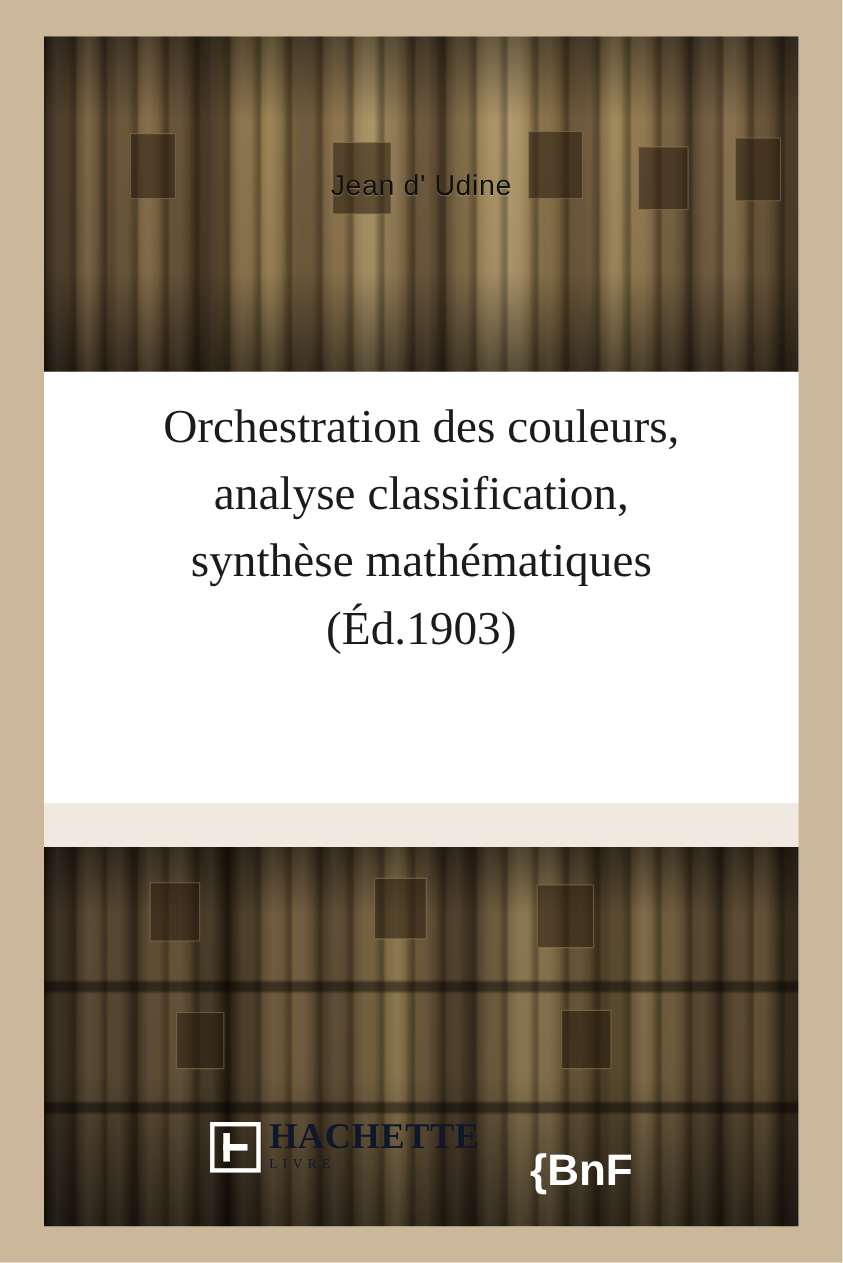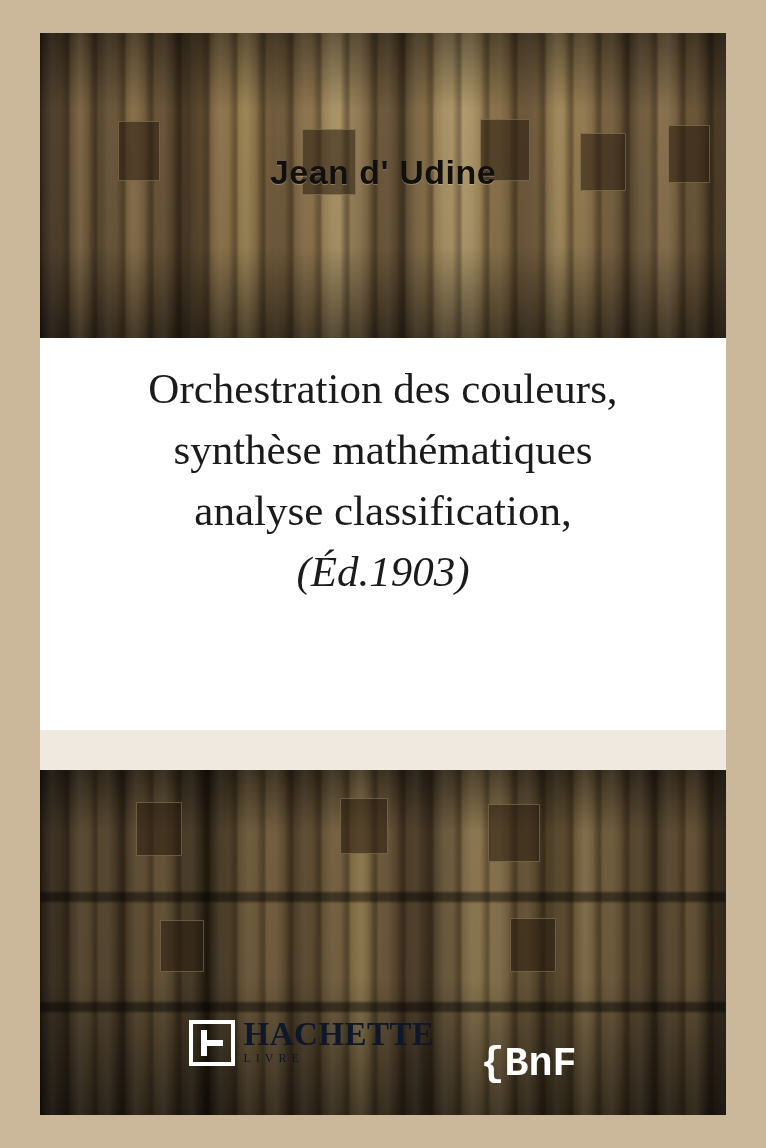--- a/index.html
+++ b/index.html
@@ -95,22 +95,22 @@
 
   
   .author {
     position: absolute;
     left: 0;
     top: 120px;
     width: 100%;
     text-align: center;
     color: #12100c;
     font-family: "Liberation Sans", sans-serif;
-    font-weight: bold;
-    font-size: 34px;
+    font-weight: normal;
+    font-size: 26px;
     letter-spacing: 0.5px;
     text-shadow: 0 1px 0 rgba(255,255,255,0.25);
   }
 
   
   .title-panel {
     position: absolute;
     left: 0;
     top: 305px;
     width: 100%;
@@ -125,21 +125,20 @@
     width: 92%;
     text-align: center;
     color: #1b1b1b;
     font-family: "Liberation Serif", serif;
     font-size: 43px;
     line-height: 1.42;
     font-weight: normal;
   }
   .title-year {
     white-space: nowrap;
-    font-style: italic;
   }
 
   
   .logos {
     position: absolute;
     left: 0;
     bottom: 28px;
     width: 100%;
     display: flex;
     align-items: center;
@@ -182,21 +181,21 @@
     letter-spacing: 0.5px;
     line-height: 1;
   }
   .hachette-sub {
     font-size: 12px;
     letter-spacing: 5px;
     line-height: 1.3;
   }
   .bnf {
     color: #ffffff;
-    font-family: Liberation Mono, monospace;
+    font-family: Liberation Sans, sans-serif;
     font-size: 40px;
     font-weight: bold;
     letter-spacing: 0px;
     margin-top: 44px;
   }
 </style>
 </head>
 <body>
 
 <div class="page">
@@ -208,22 +207,22 @@
       <div class="spine-label" style="left:262px; top:96px; width:52px; height:64px;"></div>
       <div class="spine-label" style="left:440px; top:86px; width:48px; height:60px;"></div>
       <div class="spine-label" style="left:540px; top:100px; width:44px; height:56px;"></div>
       <div class="spine-label" style="left:628px; top:92px; width:40px; height:56px;"></div>
       <div class="author">Jean d' Udine</div>
     </div>
 
     <div class="title-panel">
       <div class="title-text">
         <div>Orchestration des couleurs,</div>
+        <div>analyse classification,</div>
         <div>synthèse mathématiques</div>
-        <div>analyse classification,</div>
         <div class="title-year">(Éd.1903)</div>
       </div>
     </div>
 
     <div class="photo photo-bottom">
       <div class="book-ridges"></div>
       <div class="shelf-line" style="top:122px;"></div>
       <div class="shelf-line" style="top:232px;"></div>
       <div class="spine-label" style="left:96px; top:32px; width:44px; height:52px;"></div>
       <div class="spine-label" style="left:300px; top:28px; width:46px; height:54px;"></div>

